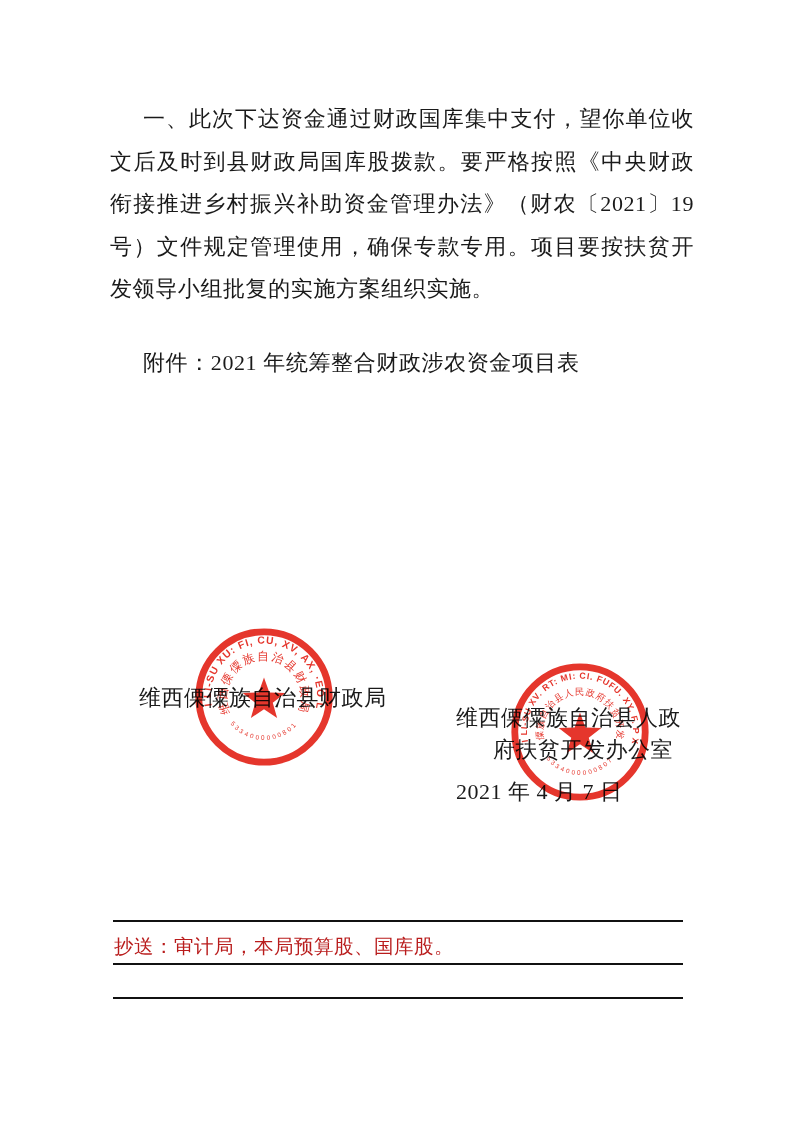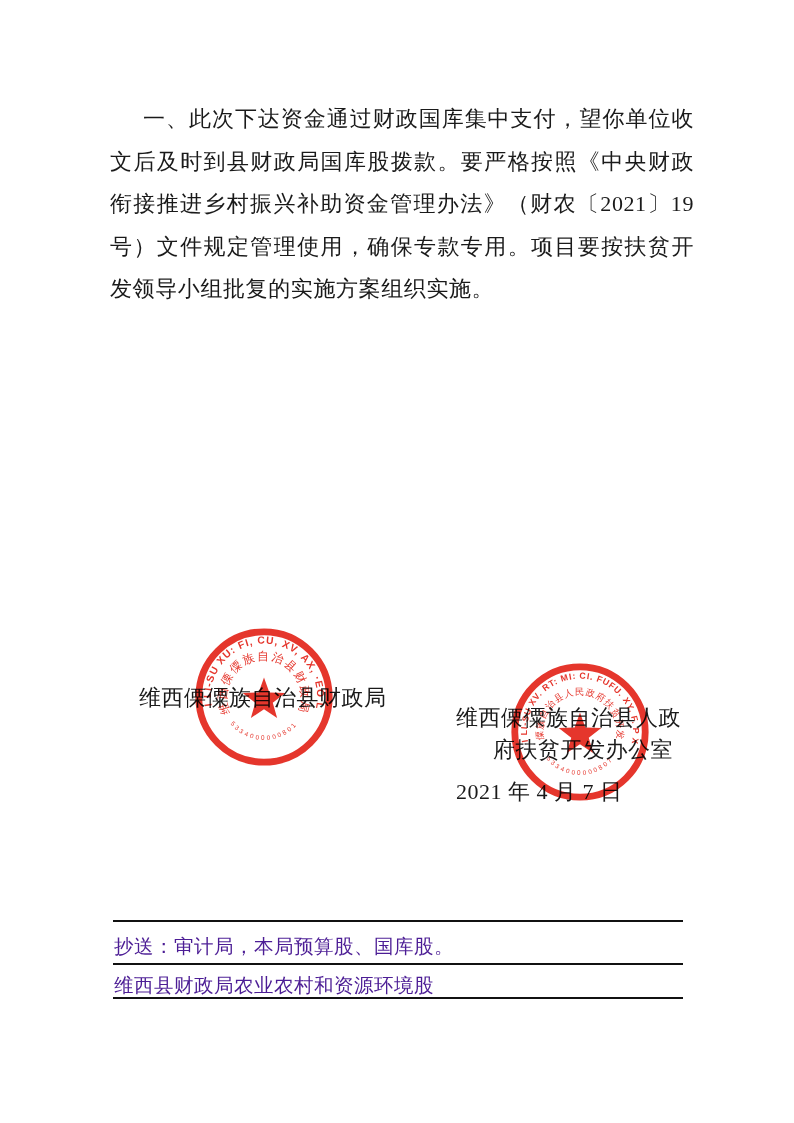--- a/index.html
+++ b/index.html
@@ -35,32 +35,33 @@
   .ring-latin { font-family:"Liberation Sans","DejaVu Sans",sans-serif; font-weight:bold; font-size:10.5px; letter-spacing:1px; }
   #seal-right .ring-latin { font-size:9px; letter-spacing:0.8px; }
   .inner-cn  { font-size:12px; letter-spacing:2px; }
   #seal-right .inner-cn { font-size:9.5px; letter-spacing:1px; }
   .serial    { font-family:"Liberation Sans","DejaVu Sans",sans-serif; font-size:6.5px; letter-spacing:2.5px; }
   
   .footer-rule { position:absolute; left:113px; width:570px; height:2px; background:#111111; }
   #rule-1 { top:920px; }
   #rule-2 { top:963px; }
   #rule-3 { top:997px; }
-  .footer-text { position:absolute; font-size:19.5px; letter-spacing:0.5px; white-space:nowrap; color:#4c1d95; }
+  .footer-text { position:absolute; font-size:19.5px; letter-spacing:0.5px; white-space:nowrap; color:#b91c1c; }
   #cc-line     { left:114px; top:933px; }
   #issuer-line { left:114px; top:972px; }
   #print-date  { left:443px; top:972px; }
 </style>
 </head>
 <body>
 
 <div class="page">
 
   <div class="doc-body">
     <p>一、此次下达资金通过财政国库集中支付，望你单位收文后及时到县财政局国库股拨款。要严格按照《中央财政衔接推进乡村振兴补助资金管理办法》（财农〔2021〕19 号）文件规定管理使用，确保专款专用。项目要按扶贫开发领导小组批复的实施方案组织实施。</p>
+    <p class="attachment">附件：2021 年统筹整合财政涉农资金项目表</p>
   </div>
 
   <div class="sig" id="sig-left">维西傈僳族自治县财政局</div>
   <div class="sig" id="sig-r1">维西傈僳族自治县人政</div>
   <div class="sig" id="sig-r2">府扶贫开发办公室</div>
   <div class="sig" id="sig-r3">2021 年 4 月 7 日</div>
 
   <svg class="seal" id="seal-left" viewBox="-75 -75 150 150">
     <defs>
       <path id="lp-ring" d="M -53.5 10 A 54.5 54.5 0 1 1 53.5 10" fill="none"></path>
@@ -95,16 +96,15 @@
     </text>
     <polygon transform="translate(0,3)" fill="#e3261c" points="0,-23 5.5,-7.7 21.9,-7.1 9,2.9 13.5,18.6 0,9.5 -13.5,18.6 -9,2.9 -21.9,-7.1 -5.5,-7.7"></polygon>
     <text class="serial">
       <textPath href="#rp-serial" startOffset="50%" text-anchor="middle">5334000000807</textPath>
     </text>
   </svg>
 
   <div class="footer-rule" id="rule-1"></div>
   <div class="footer-text" id="cc-line">抄送：审计局，本局预算股、国库股。</div>
   <div class="footer-rule" id="rule-2"></div>
-  <div class="footer-text" id="issuer-line">维西县财政局农业农村和资源环境股</div>
   <div class="footer-rule" id="rule-3"></div>
 
 </div>
 
 </body></html>

